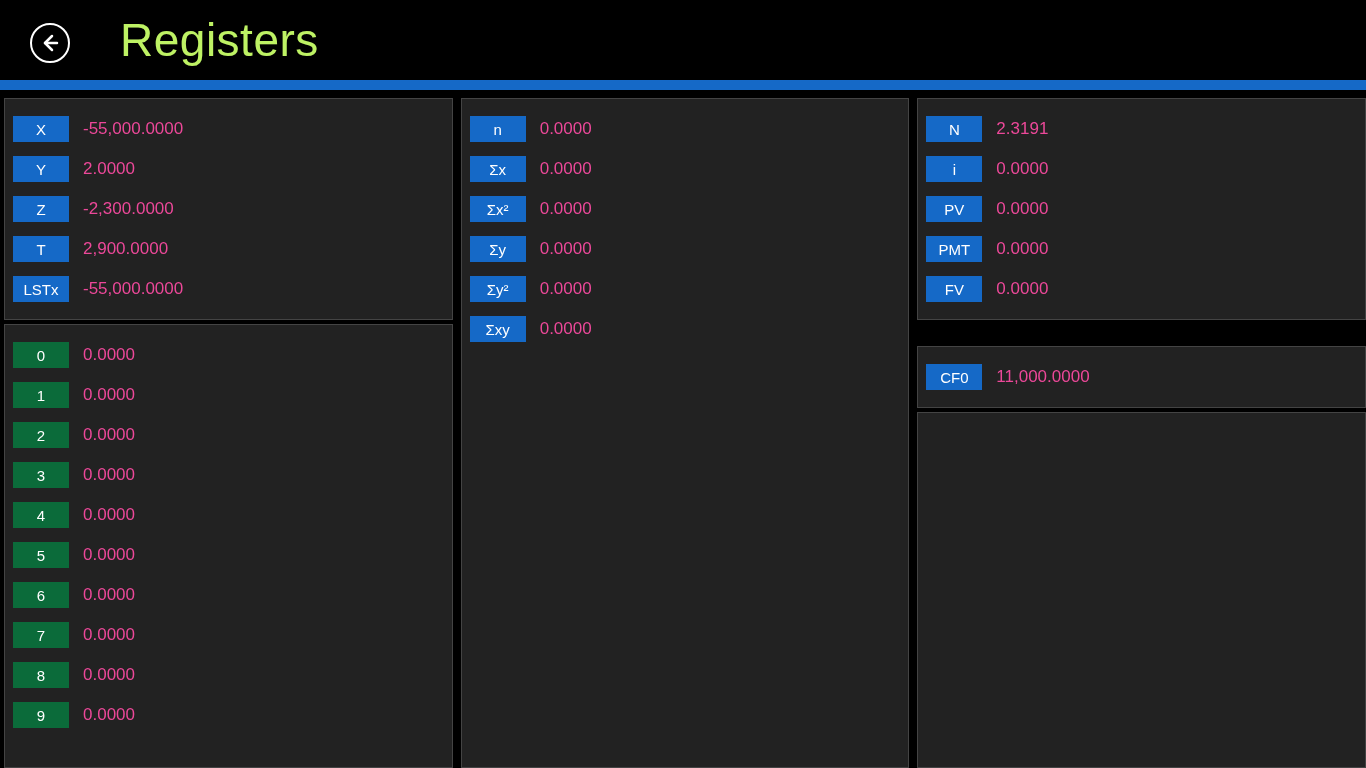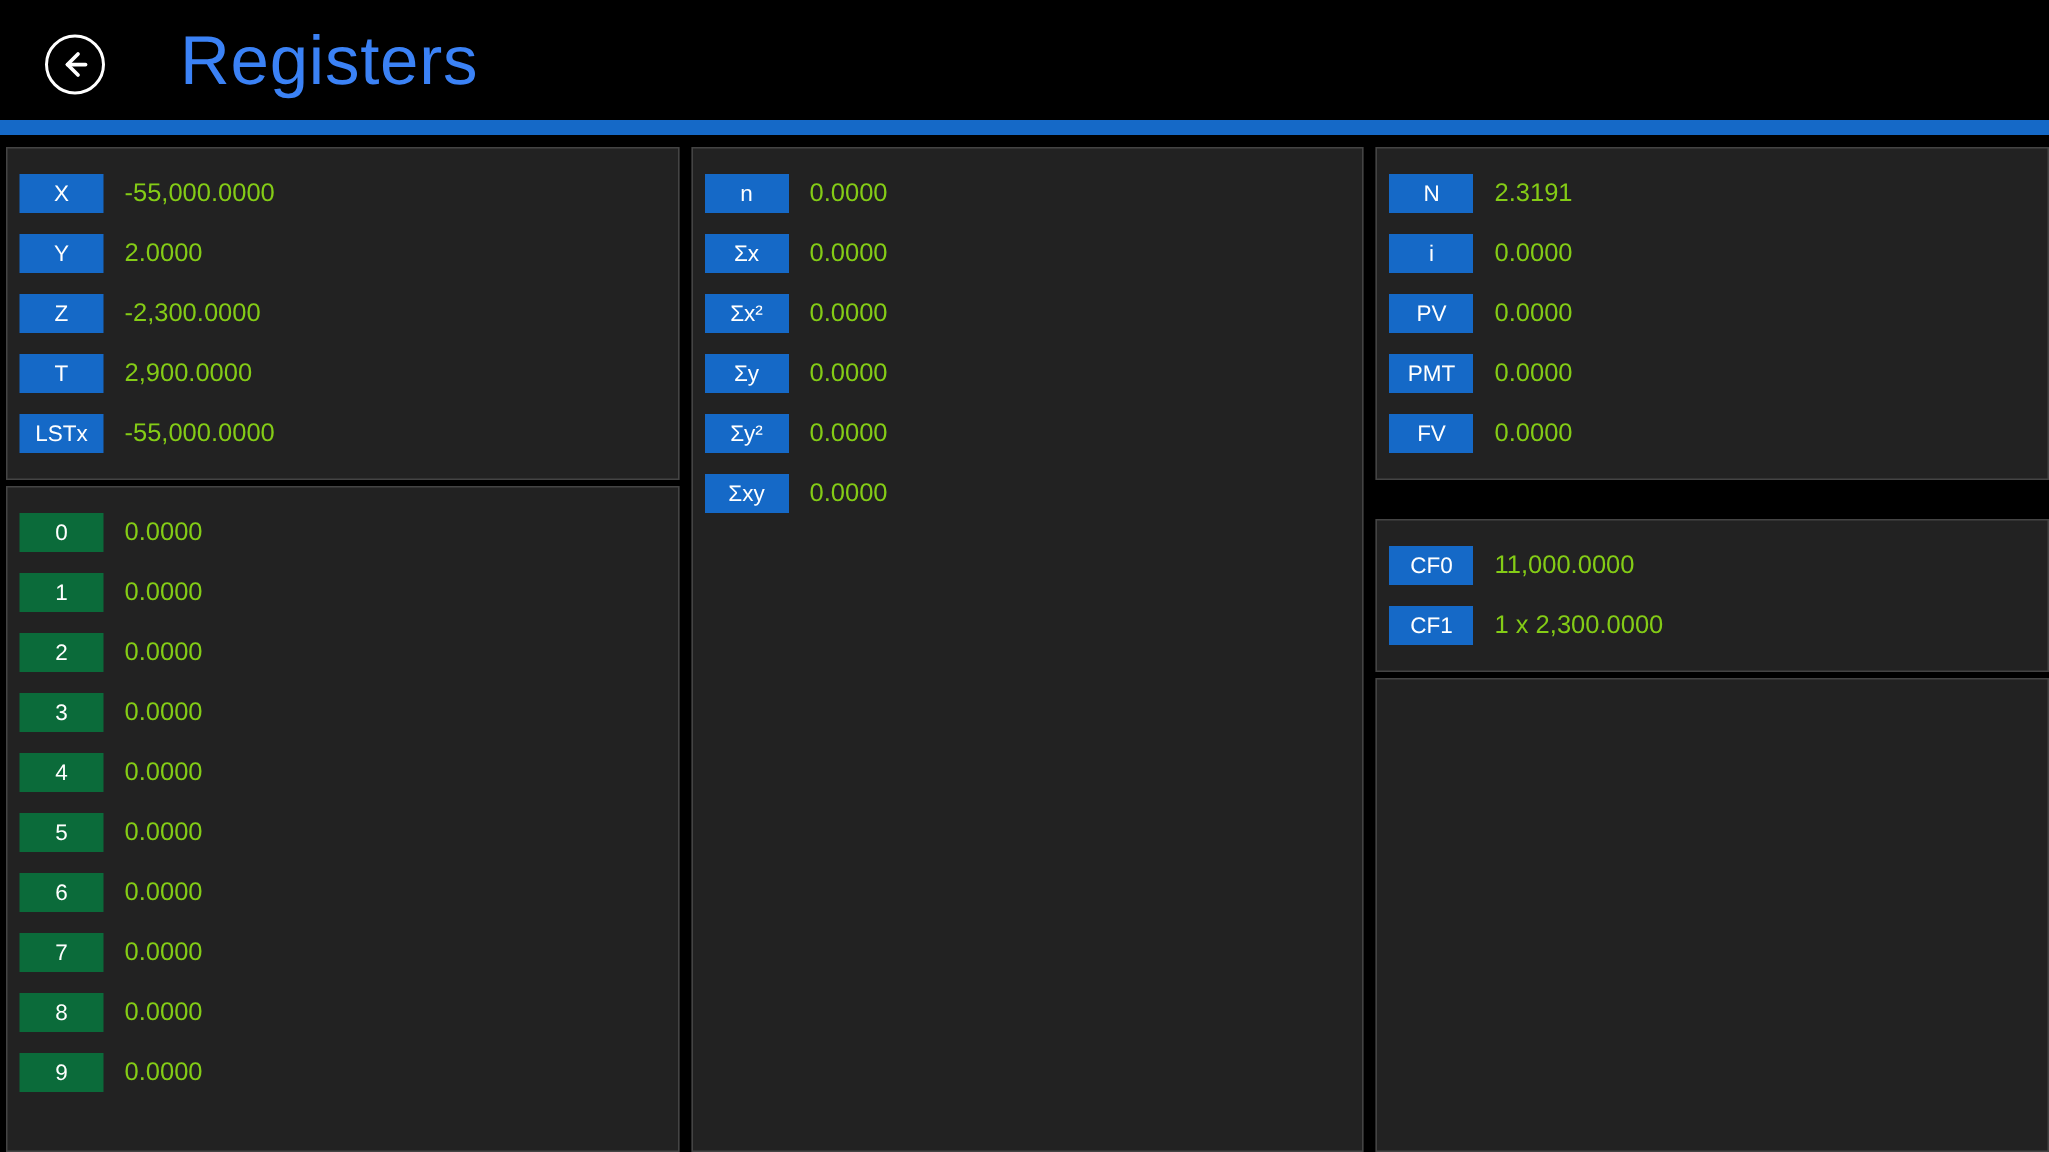--- a/index.html
+++ b/index.html
@@ -26,21 +26,21 @@
     align-items: center;
     justify-content: center;
     cursor: pointer;
     margin-right: 50px;
     margin-top: 6px;
   }
   .back-btn svg { display: block; }
   .title {
     font-size: 46px;
     font-weight: 300;
-    color: #3b82f6;
+    color: #bef264;
     letter-spacing: 0.5px;
   }
   .accent-bar {
     height: 10px;
     background: #1569c7;
     width: 100%;
   }
   .content {
     display: flex;
     gap: 8px;
@@ -77,21 +77,21 @@
     font-weight: 400;
     margin-right: 14px;
     color: #fff;
     flex-shrink: 0;
   }
   .label-chip.l { width: 56px; }
   .label-chip.blue { background: #1569c7; }
   .label-chip.green { background: #0b6b3a; }
   .row-value {
     font-size: 17px;
-    color: #84cc16;
+    color: #ec4899;
   }
 </style>
 </head>
 <body>
 
 <div class="header">
   <div class="back-btn">
     <svg width="20" height="20" viewBox="0 0 20 20">
       <path d="M12 3 L5 10 L12 17" stroke="#fff" stroke-width="2.5" fill="none" stroke-linecap="round" stroke-linejoin="round"></path>
       <line x1="5" y1="10" x2="17" y2="10" stroke="#fff" stroke-width="2.5" stroke-linecap="round"></line>
@@ -225,22 +225,18 @@
       </div>
     </div>
 
     <div class="black-gap"></div>
 
     <div class="panel">
       <div class="row">
         <div class="label-chip blue l">CF0</div>
         <div class="row-value">11,000.0000</div>
       </div>
-      <div class="row">
-        <div class="label-chip blue l">CF1</div>
-        <div class="row-value">1 x 2,300.0000</div>
-      </div>
     </div>
 
     <div class="panel fill"></div>
   </div>
 
 </div>
 
 </body></html>

